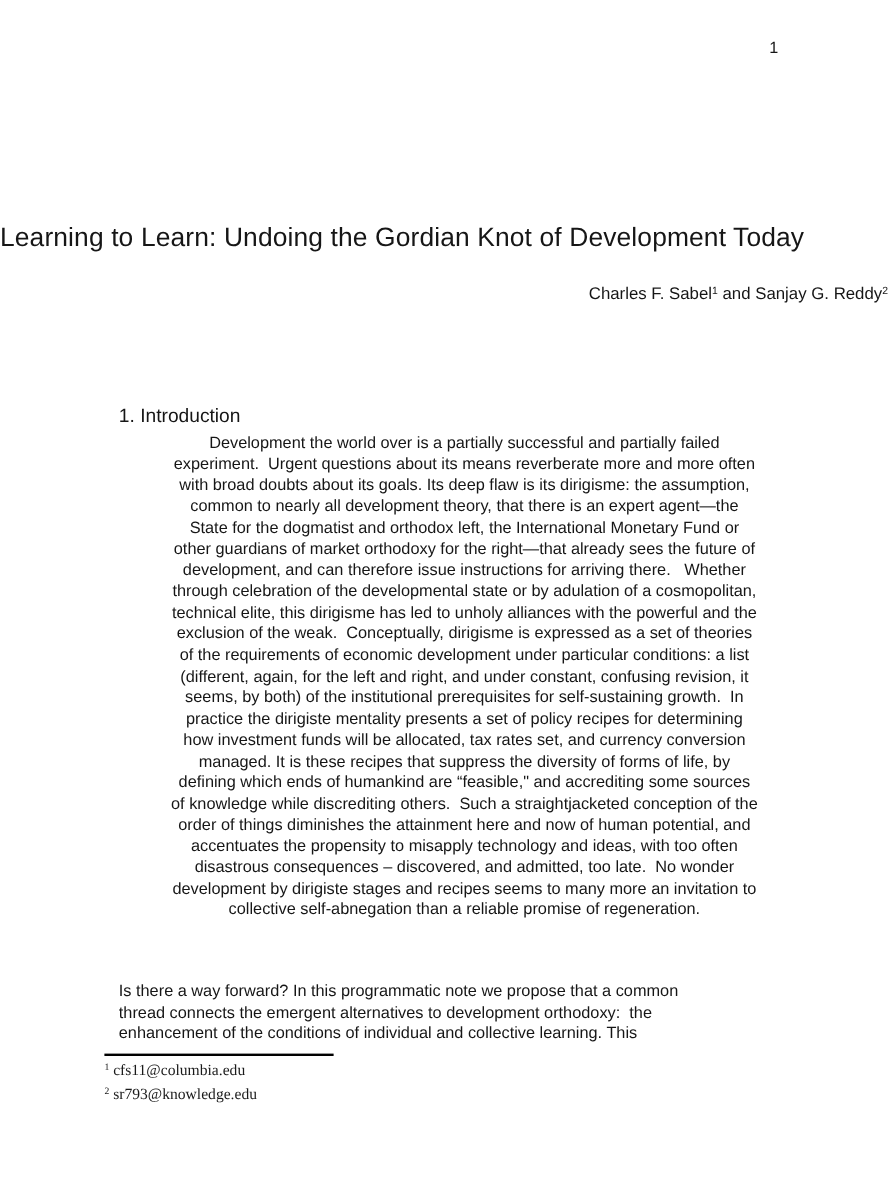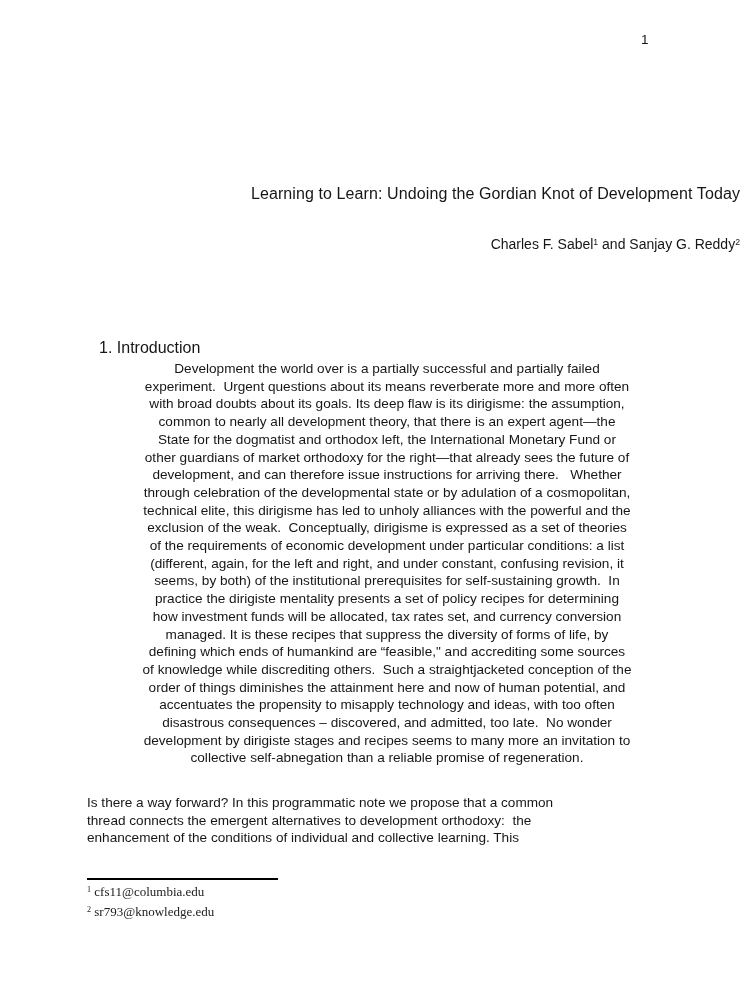--- a/index.html
+++ b/index.html
@@ -22,22 +22,22 @@
     left: 641px;
     font-size: 13.5px;
     line-height: 1;
     padding-top: 4px;
   }
   .title {
     position: absolute;
     top: 185px;
     left: 0;
     width: 740px;
-    text-align: right;
-    font-size: 16px;
+    text-align: left;
+    font-size: 22px;
     font-weight: normal;
     margin: 0;
     letter-spacing: 0.1px;
   }
   .authors {
     position: absolute;
     top: 236px;
     left: 0;
     width: 740px;
     text-align: right;
@@ -60,21 +60,21 @@
   .body-para {
     position: absolute;
     left: 87px;
     width: 600px;
     font-size: 13.6px;
     line-height: 17.7px;
     white-space: pre;
     margin: 0;
   }
   .para1 { top: 360px; text-align: center; }
-  .para2 { top: 794px; }
+  .para2 { top: 817px; margin-left: 12px; }
   .footnote-rule {
     position: absolute;
     top: 878px;
     left: 87px;
     width: 191px;
     height: 0;
     border-top: 2px solid #000000;
   }
   .footnotes {
     position: absolute;

